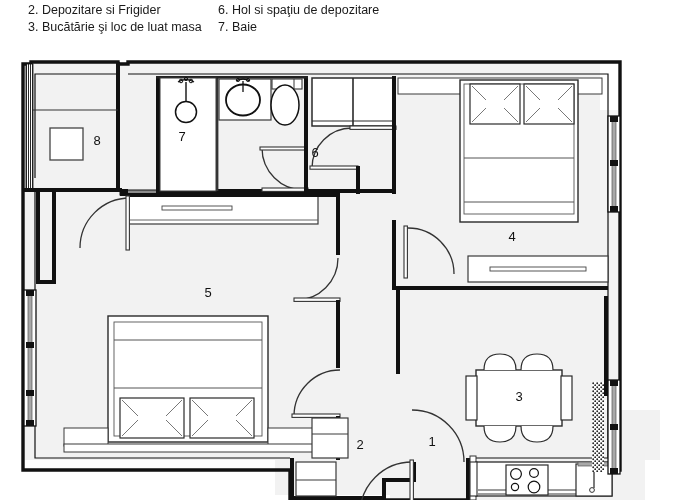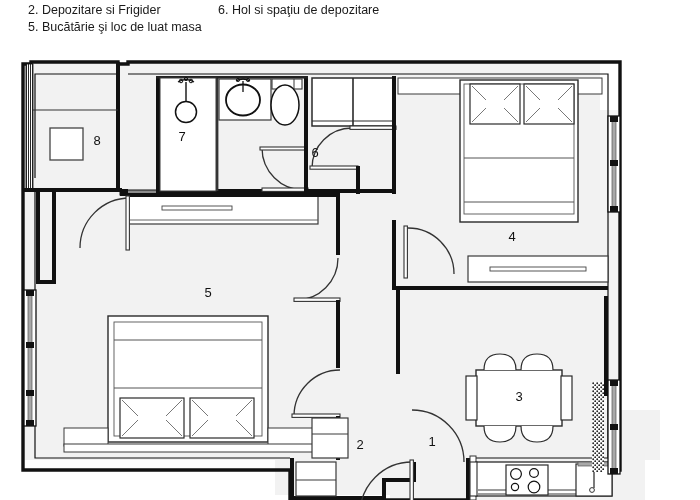--- a/index.html
+++ b/index.html
@@ -53,24 +53,25 @@
     text-anchor: middle;
     dominant-baseline: middle;
   }
 </style>
 </head>
 <body>
 
 <div id="legend">
   <div class="legend-col left">
     <span class="legend-entry">2. Depozitare si Frigider</span>
-    <span class="legend-entry">5. Bucătărie şi loc de luat masa</span>
+    <span class="legend-entry">3. Bucătărie şi loc de luat masa</span>
   </div>
   <div class="legend-col right">
     <span class="legend-entry">6. Hol si spaţiu de depozitare</span>
+    <span class="legend-entry">7. Baie</span>
   </div>
 </div>
 
 <div id="plan-wrap">
 <svg id="plan-svg" width="700" height="450" viewBox="0 0 700 450" xmlns="http://www.w3.org/2000/svg">
 
   <defs>
 
     <pattern id="railHatch" width="2" height="4" patternUnits="userSpaceOnUse">
       <rect width="2" height="4" fill="#ffffff"></rect>

